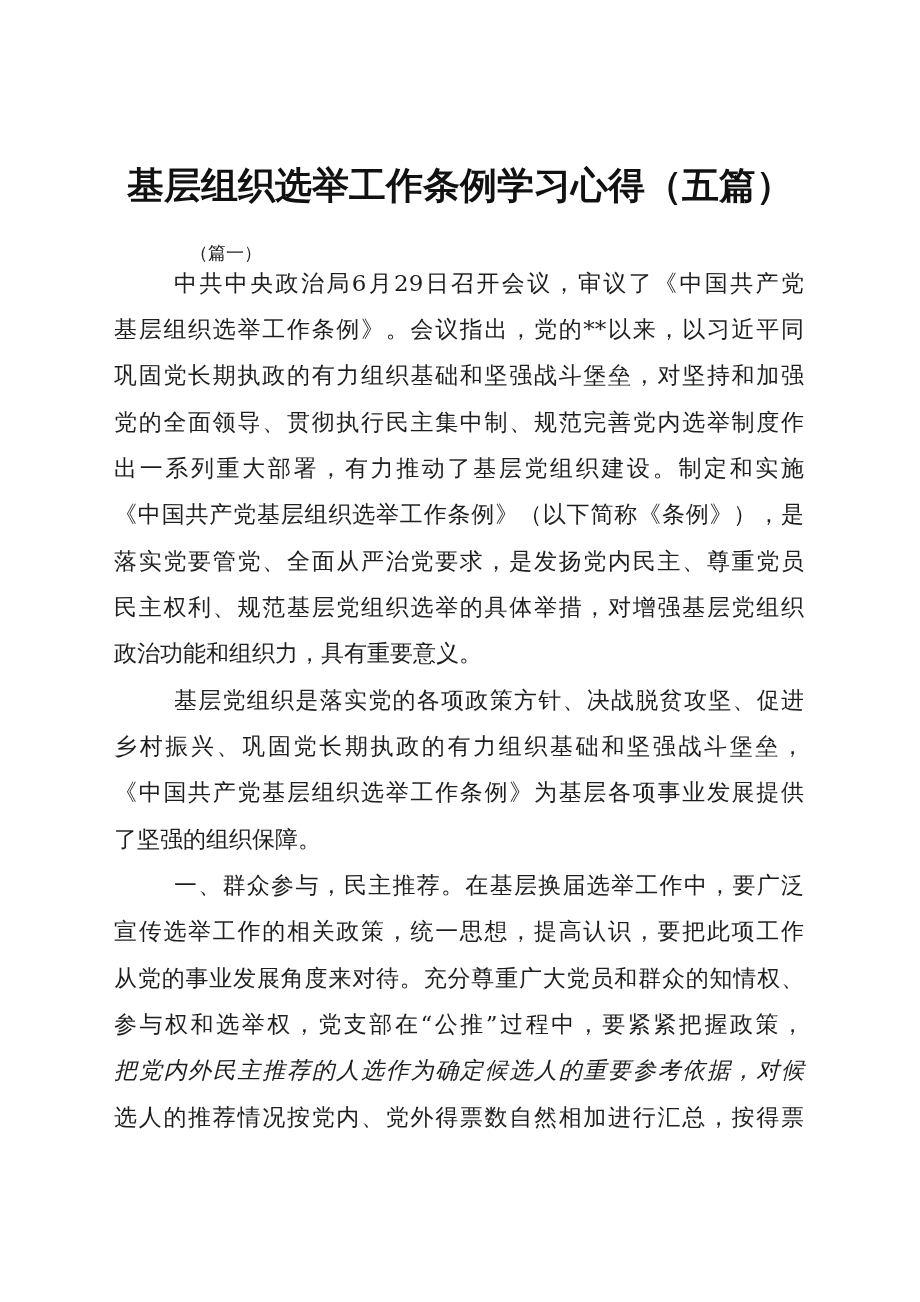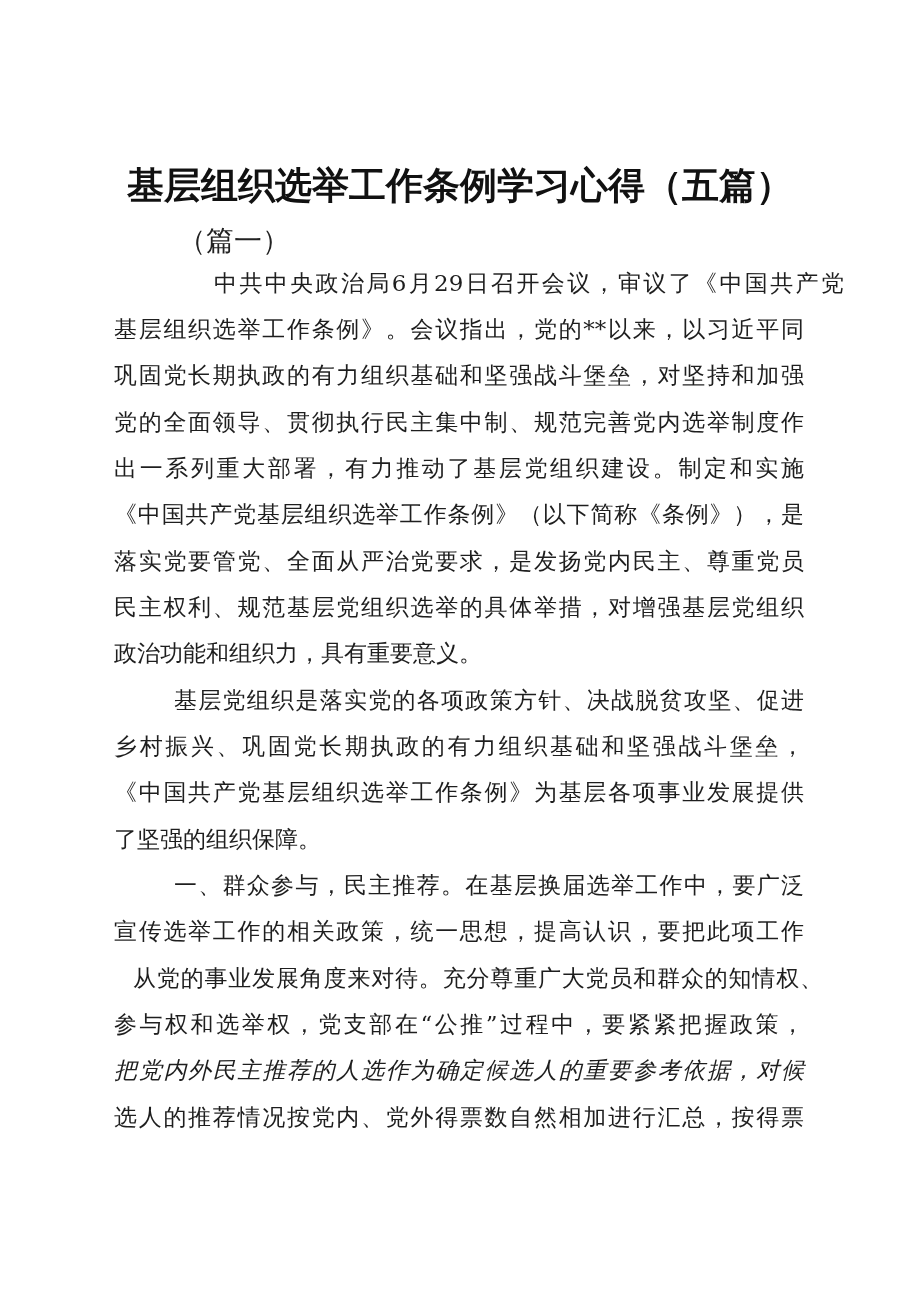--- a/index.html
+++ b/index.html
@@ -34,24 +34,24 @@
       font-size: 37px;
       line-height: 52px;
       letter-spacing: 0px;
       color: #111111;
       margin: 0;
     }
     .subtitle {
       position: absolute;
       left: 174px;
       top: 222px;
-      font-size: 28px;
+      font-size: 18px;
       line-height: 30px;
       color: #222222;
-      margin: 4px;
+      margin: 16px;
     }
     .line {
       position: absolute;
       left: 114px;
       width: 690px;
       font-size: 23px;
       line-height: 30px;
       white-space: nowrap;
       text-align: justify;
       text-align-last: justify;
@@ -88,35 +88,35 @@
     }
   </style>
 </head>
 <body>
 
 <div class="page">
   <h1 class="title">基层组织选举工作条例学习心得（五篇）</h1>
   <div class="subtitle">（篇一）</div>
 
   <div id="body-lines">
-      <div class="line indent" style="top: 268px; margin-left: 40px;">中共中央政治局6月29日召开会议，审议了《中国共产党</div>
+      <div class="line indent" style="top: 268px;">中共中央政治局6月29日召开会议，审议了《中国共产党</div>
       <div class="line" style="top: 314px;">基层组织选举工作条例》。会议指出，党的**以来，以习近平同</div>
       <div class="line" style="top: 360px;">巩固党长期执政的有力组织基础和坚强战斗堡垒，对坚持和加强</div>
       <div class="line" style="top: 407px;">党的全面领导、贯彻执行民主集中制、规范完善党内选举制度作</div>
       <div class="line" style="top: 453px;">出一系列重大部署，有力推动了基层党组织建设。制定和实施</div>
       <div class="line" style="top: 499px;">《中国共产党基层组织选举工作条例》（以下简称《条例》），是</div>
       <div class="line" style="top: 546px;">落实党要管党、全面从严治党要求，是发扬党内民主、尊重党员</div>
       <div class="line" style="top: 592px;">民主权利、规范基层党组织选举的具体举措，对增强基层党组织</div>
       <div class="line last" style="top: 638px;">政治功能和组织力，具有重要意义。</div>
       <div class="line indent" style="top: 685px;">基层党组织是落实党的各项政策方针、决战脱贫攻坚、促进</div>
       <div class="line" style="top: 731px;">乡村振兴、巩固党长期执政的有力组织基础和坚强战斗堡垒，</div>
       <div class="line" style="top: 777px;">《中国共产党基层组织选举工作条例》为基层各项事业发展提供</div>
       <div class="line last" style="top: 824px;">了坚强的组织保障。</div>
       <div class="line indent" style="top: 870px;">一、群众参与，民主推荐。在基层换届选举工作中，要广泛</div>
       <div class="line" style="top: 916px;">宣传选举工作的相关政策，统一思想，提高认识，要把此项工作</div>
-      <div class="line" style="top: 963px; margin-left: 19px;">从党的事业发展角度来对待。充分尊重广大党员和群众的知情权、</div>
+      <div class="line" style="top: 963px;">从党的事业发展角度来对待。充分尊重广大党员和群众的知情权、</div>
       <div class="line" style="top: 1009px;">参与权和选举权，党支部在“公推”过程中，要紧紧把握政策，</div>
       <div class="line" style="top: 1055px; font-style: italic;">把党内外民主推荐的人选作为确定候选人的重要参考依据，对候</div>
       <div class="line" style="top: 1102px;">选人的推荐情况按党内、党外得票数自然相加进行汇总，按得票</div>
     </div>
 
 
 </div>
 
 </body></html>

